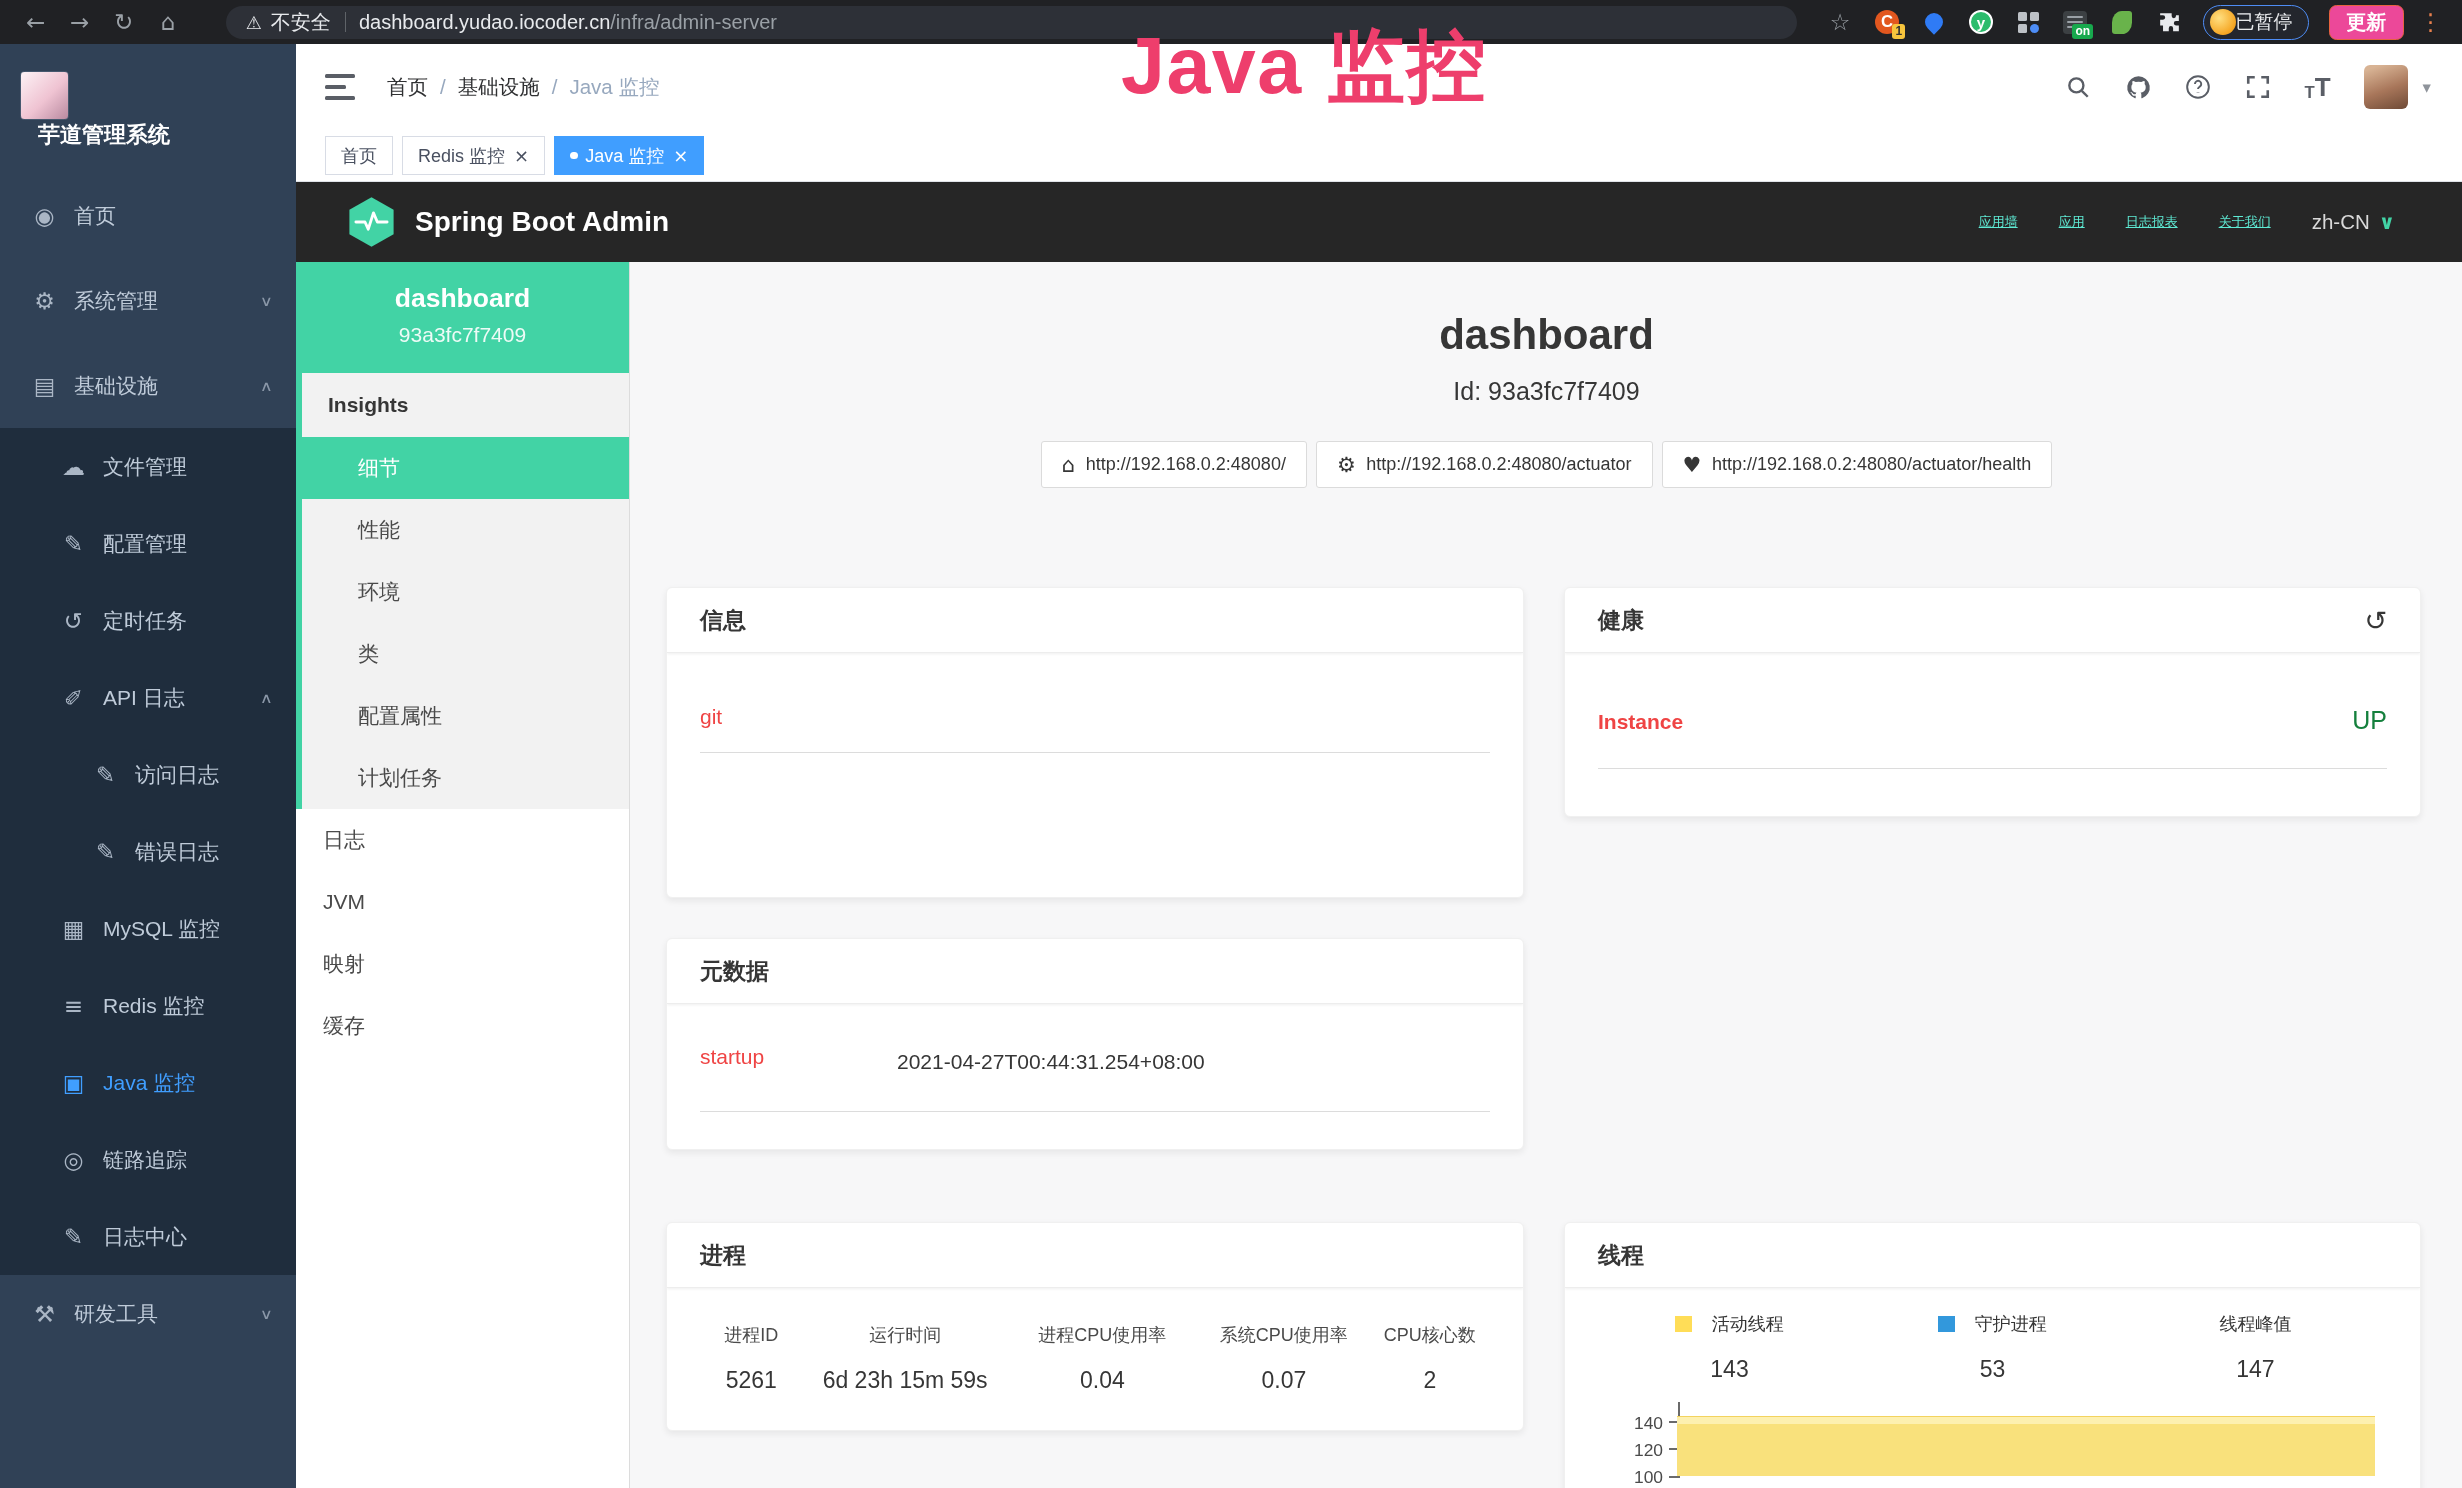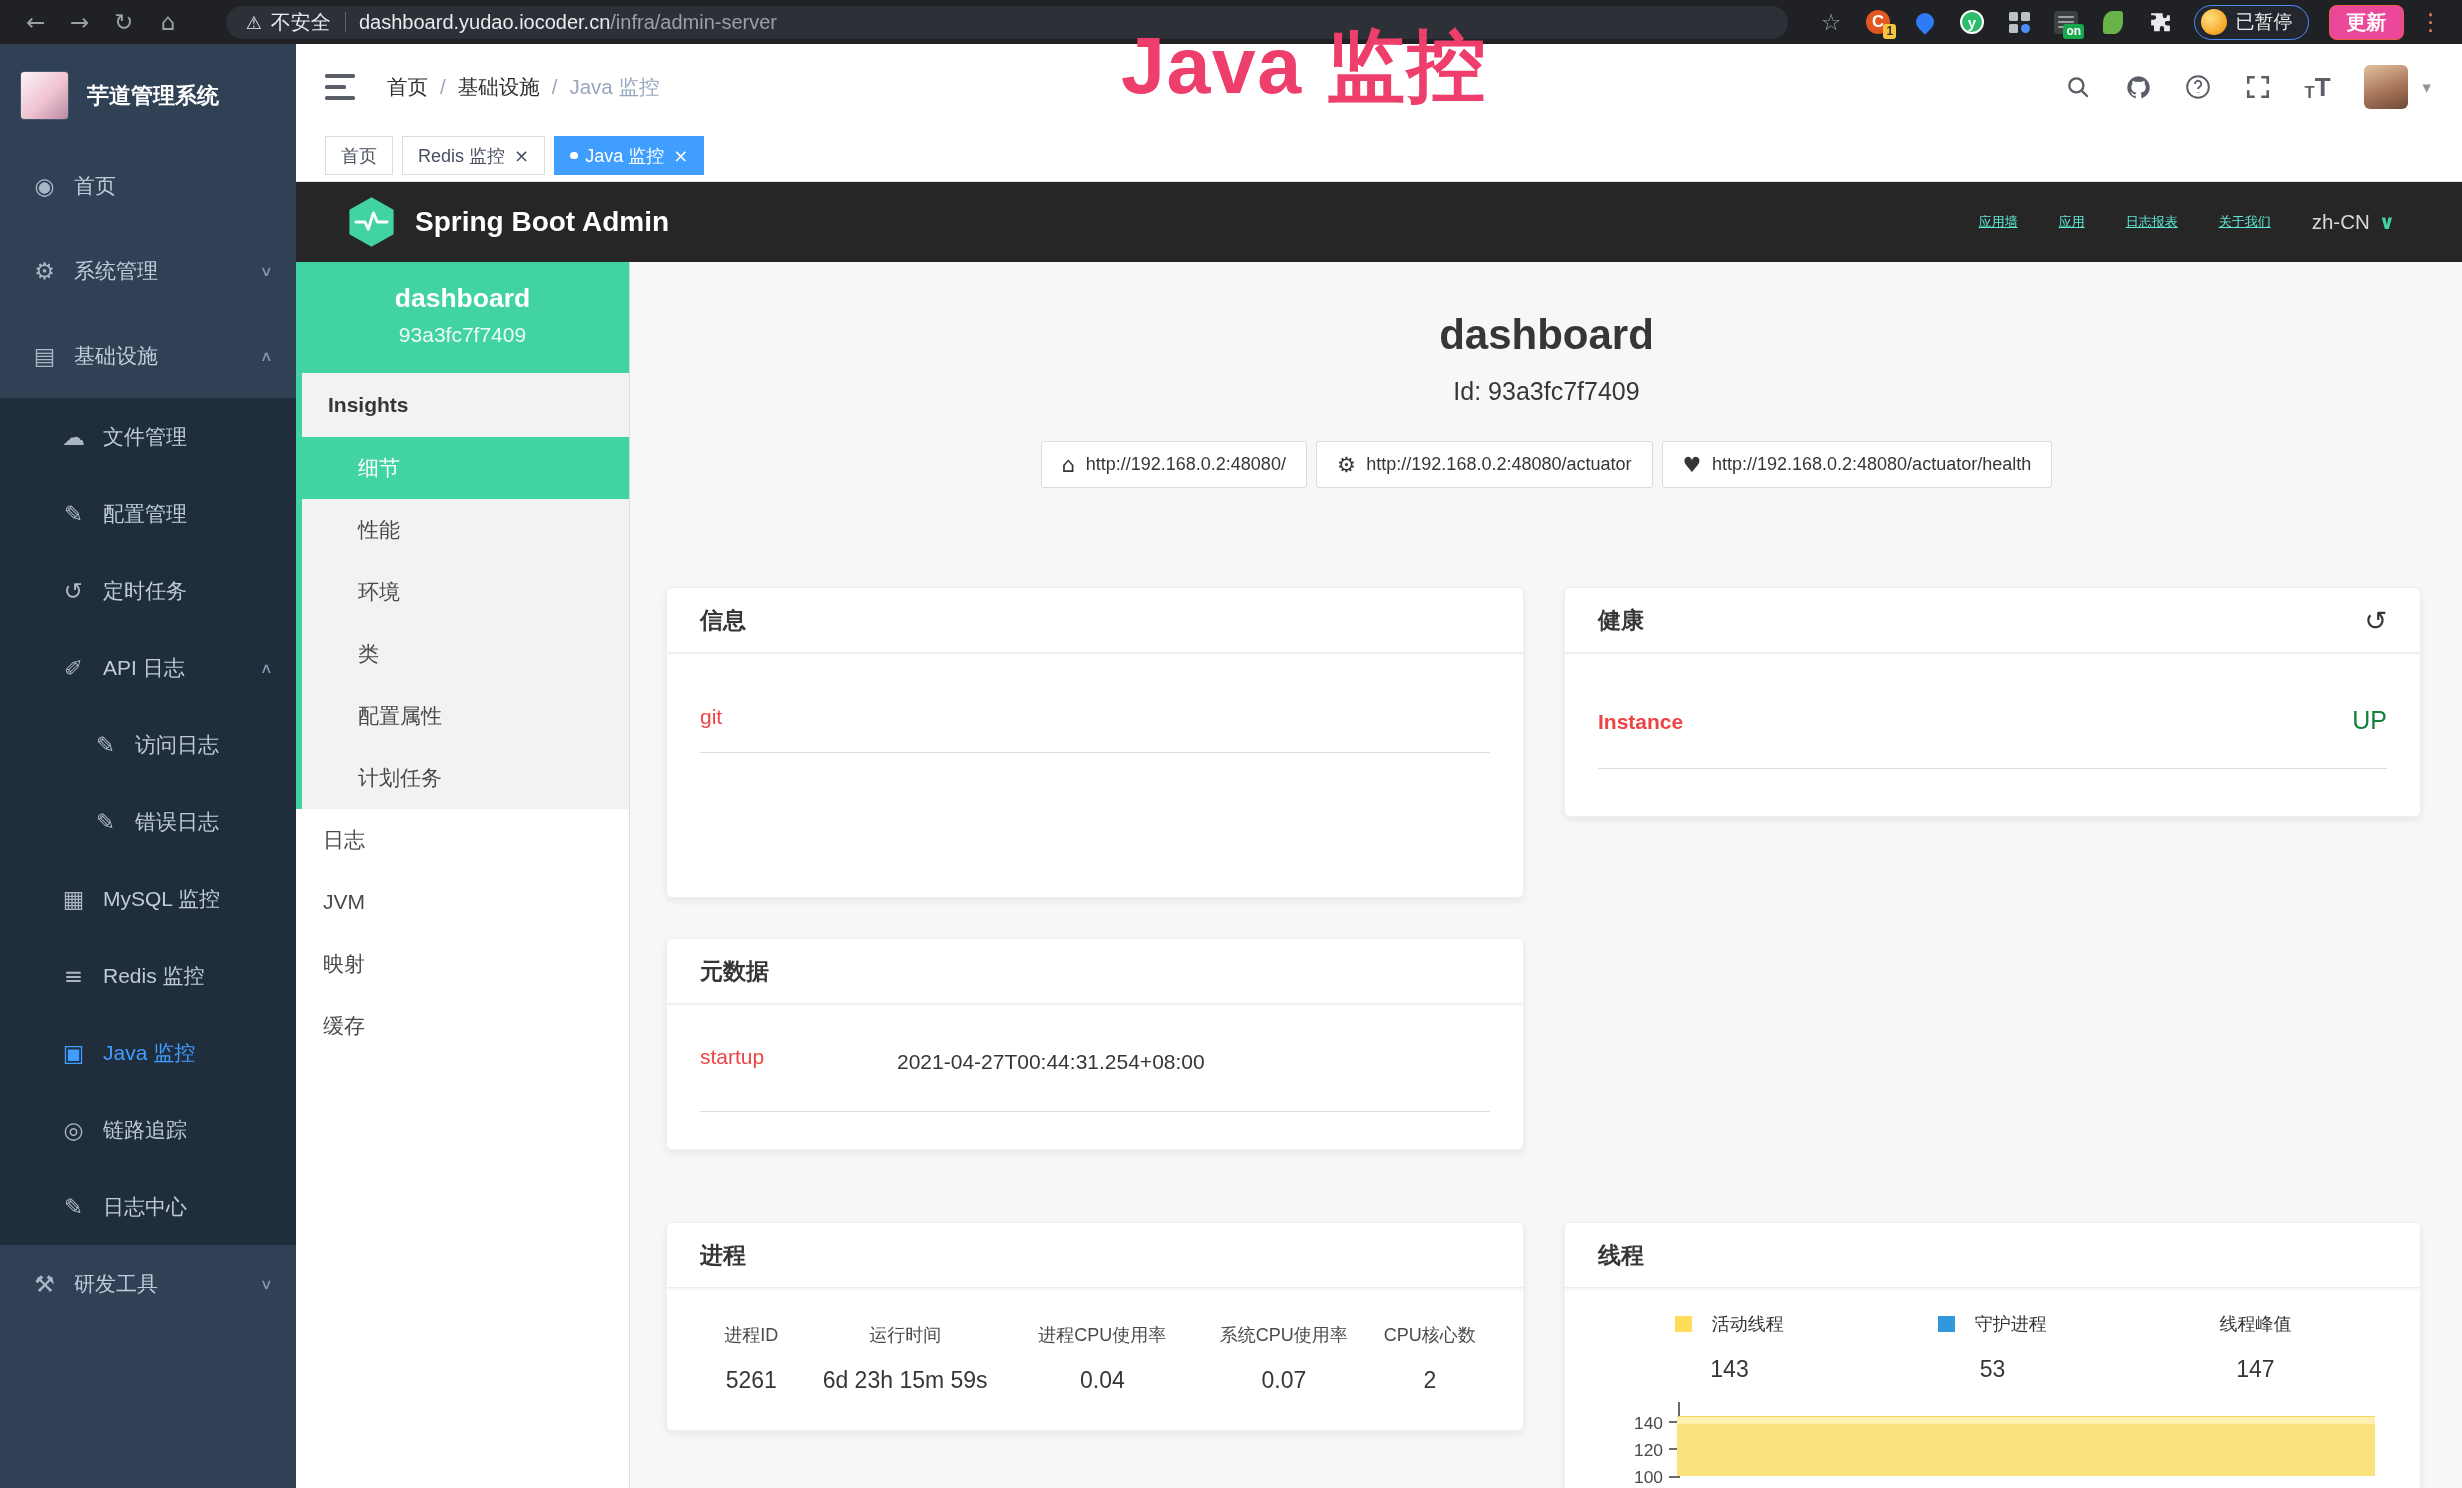--- a/index.html
+++ b/index.html
@@ -29,32 +29,32 @@
   .ext-pin { width:18px; height:18px; background:#2f7bf5; border-radius:50% 50% 50% 0; transform:rotate(-45deg); }
   .ext-y { width:24px; height:24px; border-radius:50%; background:#2bbc6c; color:#fff; font-size:15px;
     font-weight:bold; display:flex; align-items:center; justify-content:center; border:2.3px solid #fff; }
   .ext-grid { width:21px; height:21px; display:grid; grid-template-columns:9px 9px; grid-gap:3px; }
   .ext-grid i { background:#bdc1c6; border-radius:1.5px; }
   .ext-grid i.blue { background:#4d8df6; border-radius:50%; }
   .ext-onetab { width:24px; height:23px; background:#3c4043; border-radius:3.8px;
     display:flex; flex-direction:column; justify-content:center; gap:3px; padding:0 3.8px; }
   .ext-onetab i { height:2.3px; background:#9aa0a6; border-radius:1.5px; }
   .ext-leaf { width:20px; height:23px; background:#69b34b; border-radius:50% 3px 50% 3px; }
-  .paused-pill { display:flex; align-items:center; gap:9px; height:35px; padding:0 15px 0 6px;
+  .paused-pill { display:flex; align-items:center; height:35px; padding:0 15px 0 6px;
     border:1.5px solid #4e8df6; border-radius:20px; background:#23262d; color:#e8eaed; font-size:19px; cursor:pointer; }
   .paused-pill .emoji { width:26px; height:26px; border-radius:50%;
     background:radial-gradient(circle at 35% 35%, #ffe082, #f5a623 70%, #d4881c); }
   .update-btn { display:flex; align-items:center; height:35px; padding:0 16.7px;
     border:1.5px solid #e8623d; border-radius:7.6px; background:#ec4899; color:#fff;
     font-size:20px; font-weight:bold; cursor:pointer; }
   .menu-dots { color:#e8804d; font-size:23px; margin-left:-4.6px; cursor:pointer; }
 
   
   .sidebar { position:absolute; left:0; top:44px; width:296px; height:1445px; background:#304156; }
-  .logo-row { display:flex; align-items:center; padding:27px 0 23px 20px; }
+  .logo-row { display:flex; padding:27px 0 23px 20px;flex-direction:column; }
   .logo-img { width:49px; height:49px; border-radius:4.6px;
     background:linear-gradient(135deg,#fdf2f5 0%,#efc3d2 55%,#b98aa0 100%); border:0.8px solid #46586e; }
   .logo-title { color:#fff; font-size:22px; font-weight:bold; margin-left:18px; }
   .mi { position:relative; display:flex; align-items:center; height:85px; padding-left:30px;
     color:#bfcbd9; font-size:21px; cursor:pointer; }
   .mi .ic { width:29px; margin-right:15px; font-size:23px; text-align:center; color:#aab6c5; }
   .mi .chev { position:absolute; right:23px; font-size:18px; color:#8a97a8; transform:scaleY(.8); }
   .submenu { background:#1f2d3d; }
   .submenu .mi { height:77px; padding-left:59px; }
   .submenu .mi.nest { padding-left:91px; }

